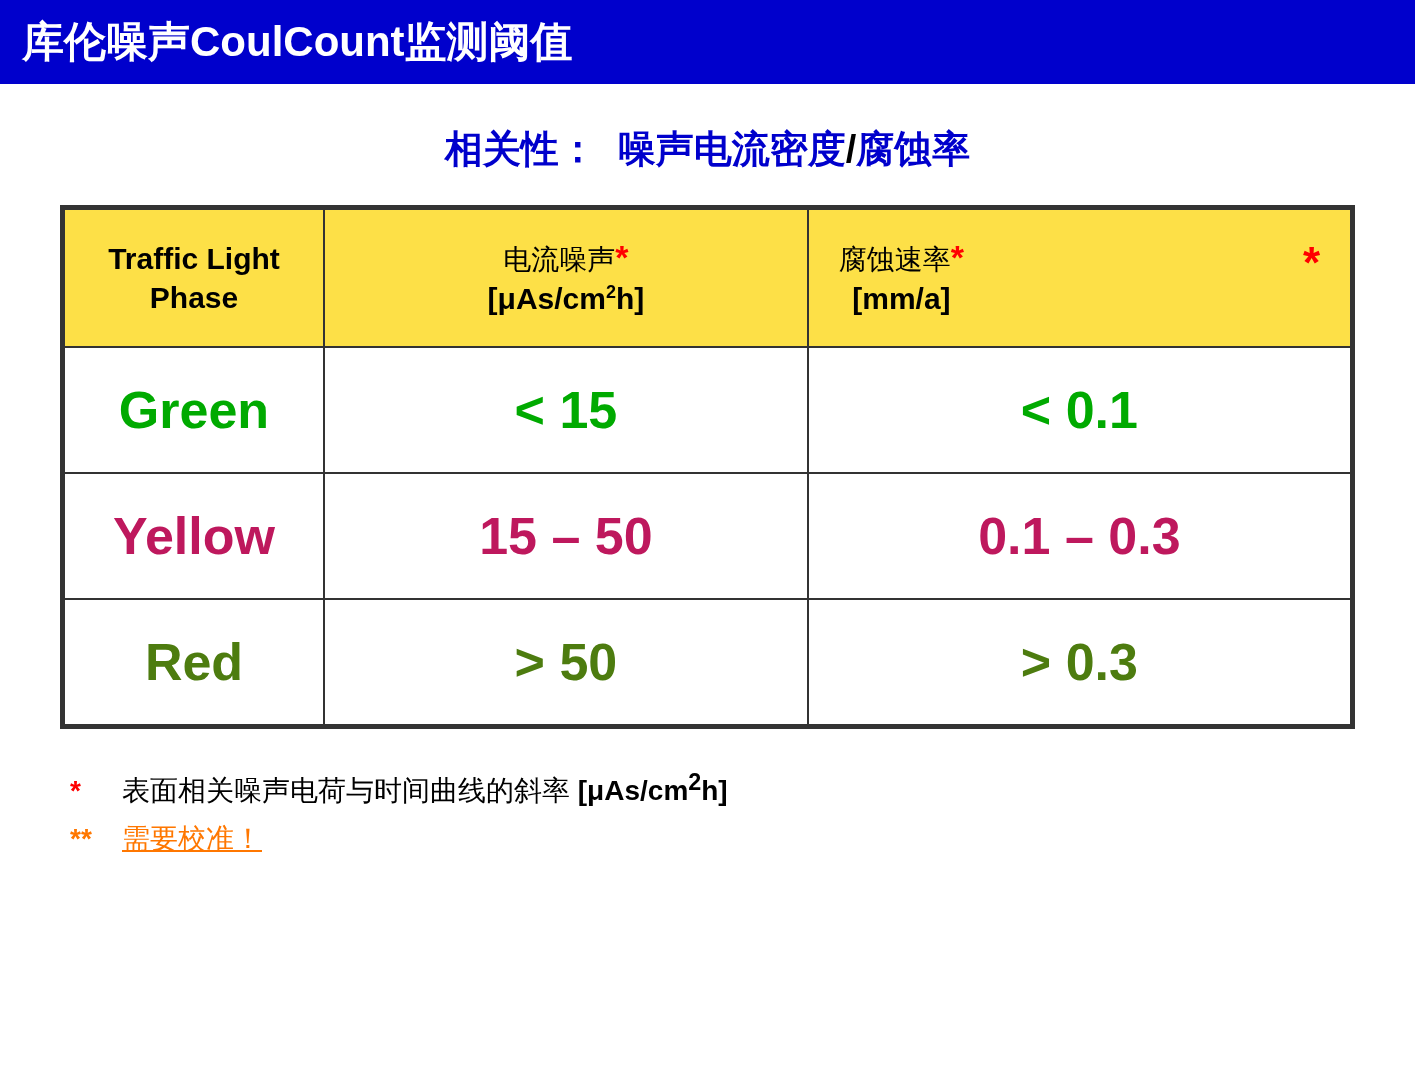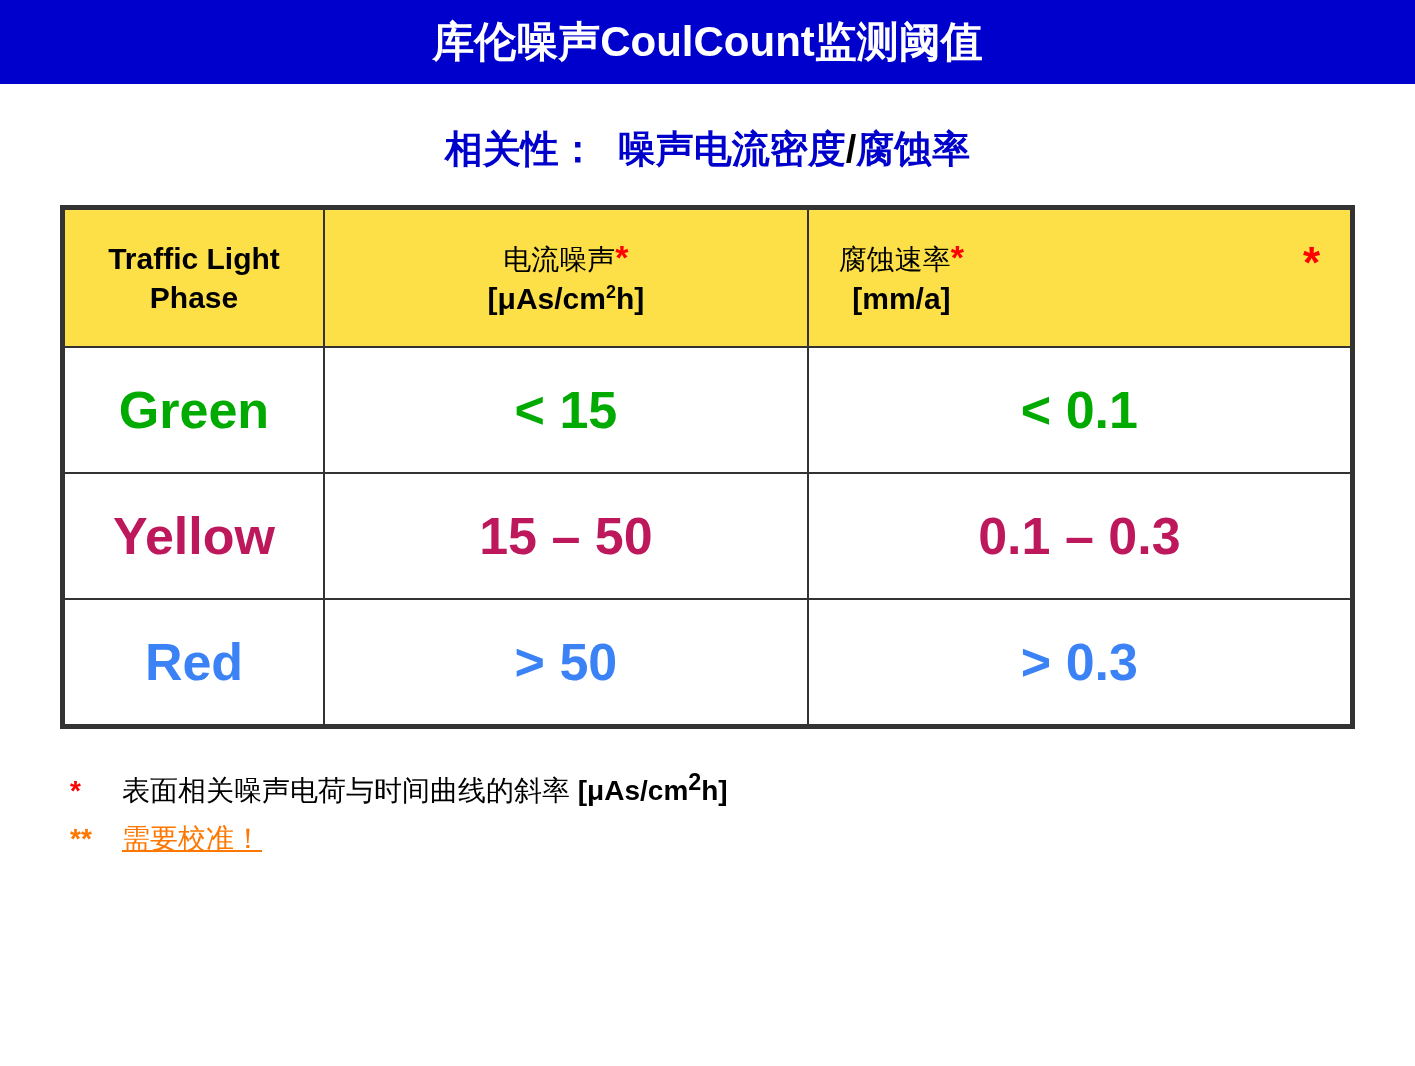--- a/index.html
+++ b/index.html
@@ -14,22 +14,21 @@
       background: #ffffff;
       font-family: Arial, "Microsoft YaHei", sans-serif;
       display: flex;
       flex-direction: column;
       align-items: center;
     }
 
     .header {
       width: 100%;
       background: #0000cc;
-      text-align: center;
-      padding: 14px 32px;
+      padding: 14px 22px;
     }
 
     .header-title {
       color: #ffffff;
       font-size: 42px;
       font-weight: bold;
     }
 
     .subtitle {
       margin-top: 40px;
@@ -93,21 +92,21 @@
       font-weight: bold;
     }
 
     .yellow-text {
       color: #be185d;
       font-size: 52px;
       font-weight: bold;
     }
 
     .red-text {
-      color: #3b82f6;
+      color: #4d7c0f;
       font-size: 52px;
       font-weight: bold;
     }
 
     .header-row td {
       background: #fde047;
       padding: 28px 30px;
     }
 
     .traffic-light-cell {

